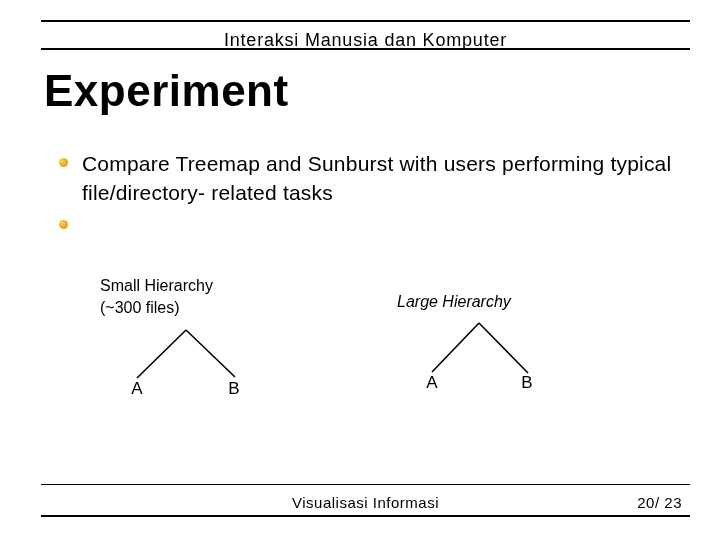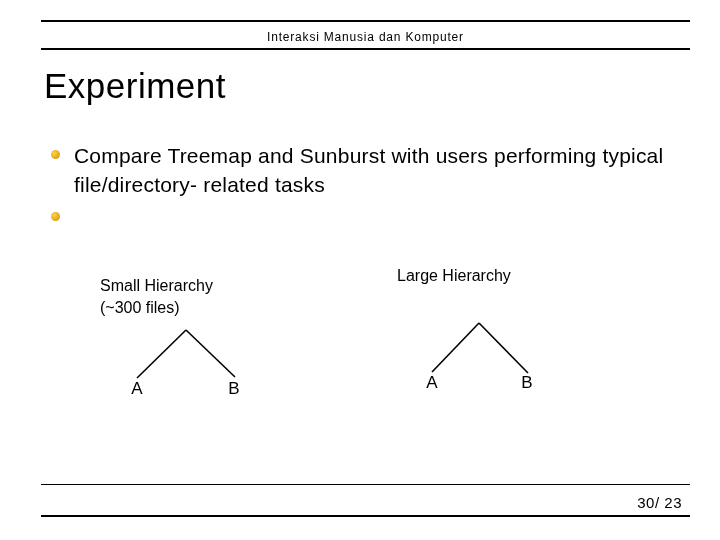--- a/index.html
+++ b/index.html
@@ -9,44 +9,44 @@
   body{background:#888;font-family:"Liberation Sans","DejaVu Sans",sans-serif;}
   .slide{
     position:relative;width:720px;height:540px;background:var(--bg);
     overflow:hidden;color:var(--ink);
   }
   .hrule{position:absolute;left:41px;width:649px;background:var(--rule);}
   .rule-thin{height:1.5px;}
   .rule-thick{height:2px;}
   .header-text{
     position:absolute;left:41px;top:30px;width:649px;text-align:center;
-    font-size:12px;letter-spacing:0.8px;color:var(--ink);
+    font-size:18px;letter-spacing:0.8px;color:var(--ink);
   }
   .slide-title{
     position:absolute;left:44px;top:66px;margin:0;
-    font-size:35px;font-weight:normal;letter-spacing:0.5px;color:var(--ink);
+    font-size:44px;font-weight:bold;letter-spacing:0.5px;color:var(--ink);
   }
   .bullet-list{
     position:absolute;left:45px;top:137px;width:618px;
-    list-style:none;margin:4px;padding:0;
+    list-style:none;margin:12px;padding:0;
   }
   .bullet-item{
     position:relative;padding-left:25px;margin-bottom:4px;
     font-size:21px;line-height:29px;letter-spacing:0.2px;color:var(--ink);
   }
   .bullet-dot{
     position:absolute;left:2px;top:9px;width:9px;height:9px;border-radius:50%;
     background:radial-gradient(circle at 35% 35%, #ffd24d 0%, var(--gold) 60%, #c08e07 100%);
   }
   .diagram-title{
     position:absolute;width:186px;text-align:left;
     font-size:16px;line-height:22px;color:var(--ink);
   }
   .diagram-title.small{left:100px;top:275px;}
-  .diagram-title.large{left:397px;top:265px;}
+  .diagram-title.large{left:397px;top:291px;font-style:italic;}
   .tree-svg{position:absolute;}
   .tree-svg.small{left:125px;top:325px;}
   .tree-svg.large{left:420px;top:318px;}
   .leaf-label{
     position:absolute;transform:translateX(-50%);
     font-size:17px;line-height:17px;color:var(--ink);
   }
   .footer-text{
     position:absolute;left:41px;top:494px;width:649px;text-align:center;
     font-size:15px;letter-spacing:0.5px;color:var(--ink);
@@ -92,16 +92,17 @@
     <div>Large Hierarchy</div>
   </div>
   <svg class="tree-svg large" width="120" height="58">
     <line x1="59" y1="5" x2="12" y2="54" stroke="#000" stroke-width="1.6"></line>
     <line x1="59" y1="5" x2="108" y2="55" stroke="#000" stroke-width="1.6"></line>
   </svg>
   <div class="leaf-label" style="left:432px;top:374px;">A</div>
   <div class="leaf-label" style="left:527px;top:374px;">B</div>
 
   <div class="hrule rule-thin" style="top:484px;height:1px;"></div>
-  <div class="page-indicator">30/ 23</div>
+  <div class="footer-text">Visualisasi Informasi</div>
+  <div class="page-indicator">20/ 23</div>
   <div class="hrule rule-thick" style="top:515px;"></div>
 
 </div>
 
 </body></html>

